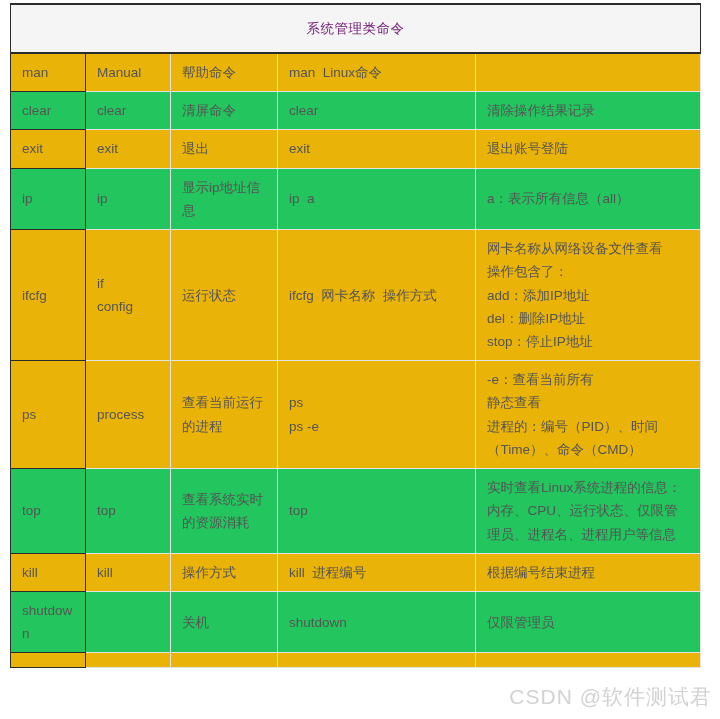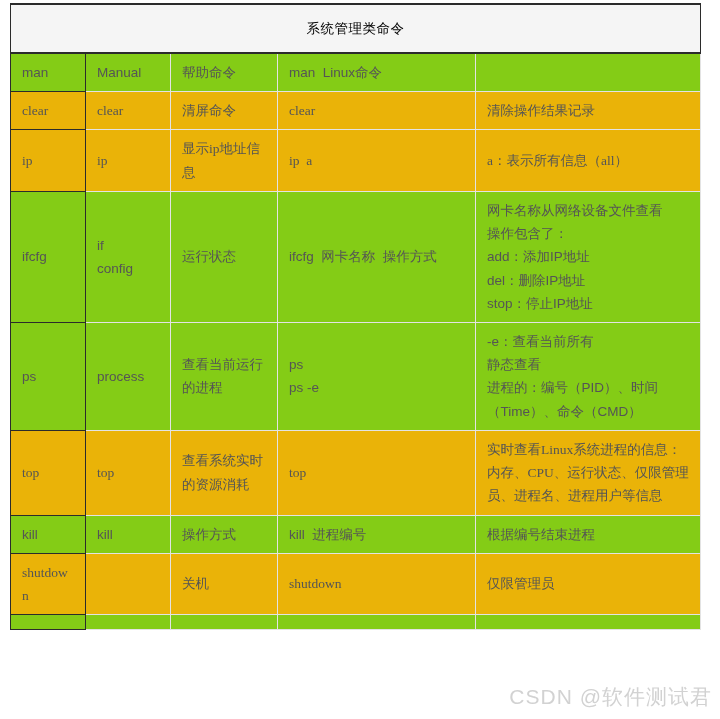--- a/index.html
+++ b/index.html
@@ -39,21 +39,21 @@
   col.c5 { width: 225px; }
 
   .caption-row td {
     background: #f5f5f5;
     border: 1px solid #2b2b2b;
     border-top-width: 2px;
     border-bottom-width: 2px;
     height: 39px;
     text-align: center;
     vertical-align: middle;
-    color: #000000;
+    color: #701a75;
     font-size: 13.5px;
     padding: 4px 6px;
     letter-spacing: 0.5px;
   }
 
   tbody tr td {
     border-right: 1px solid #e3e3e3;
     border-bottom: 1px solid #e3e3e3;
     padding: 7px 11px;
     vertical-align: middle;
@@ -68,22 +68,22 @@
     border-right: 1.6px solid #2b2b2b;
     border-bottom: 1.6px solid #2b2b2b;
     background: inherit;
   }
 
   
   tbody tr td.lastcol {
     border-right: 1px solid #e3e3e3;
   }
 
-  tbody tr.odd td { background: #84cc16; }
-  tbody tr.even td { background: #eab308; font-family: Liberation Serif, serif; }
+  tbody tr.odd td { background: #eab308; }
+  tbody tr.even td { background: #22c55e; }
 
   .cellline { display: block; white-space: pre-wrap; }
 
   .nowrapcell { white-space: nowrap; overflow: hidden; }
 
   .watermark {
     position: absolute;
     right: 8px;
     bottom: 8px;
     font-size: 21px;
@@ -141,20 +141,37 @@
           <td>
             <span class="cellline">清屏命令</span>
           </td>
           <td>
             <span class="cellline">clear</span>
           </td>
           <td class="lastcol">
             <span class="cellline">清除操作结果记录</span>
           </td>
         </tr>
+        <tr class="odd">
+          <td class="firstcol nowrapcell">
+            <span class="cellline">exit</span>
+          </td>
+          <td>
+            <span class="cellline">exit</span>
+          </td>
+          <td>
+            <span class="cellline">退出</span>
+          </td>
+          <td>
+            <span class="cellline">exit</span>
+          </td>
+          <td class="lastcol">
+            <span class="cellline">退出账号登陆</span>
+          </td>
+        </tr>
         <tr class="even">
           <td class="firstcol nowrapcell">
             <span class="cellline">ip</span>
           </td>
           <td>
             <span class="cellline">ip</span>
           </td>
           <td>
             <span class="cellline">显示ip地址信息</span>
           </td>

